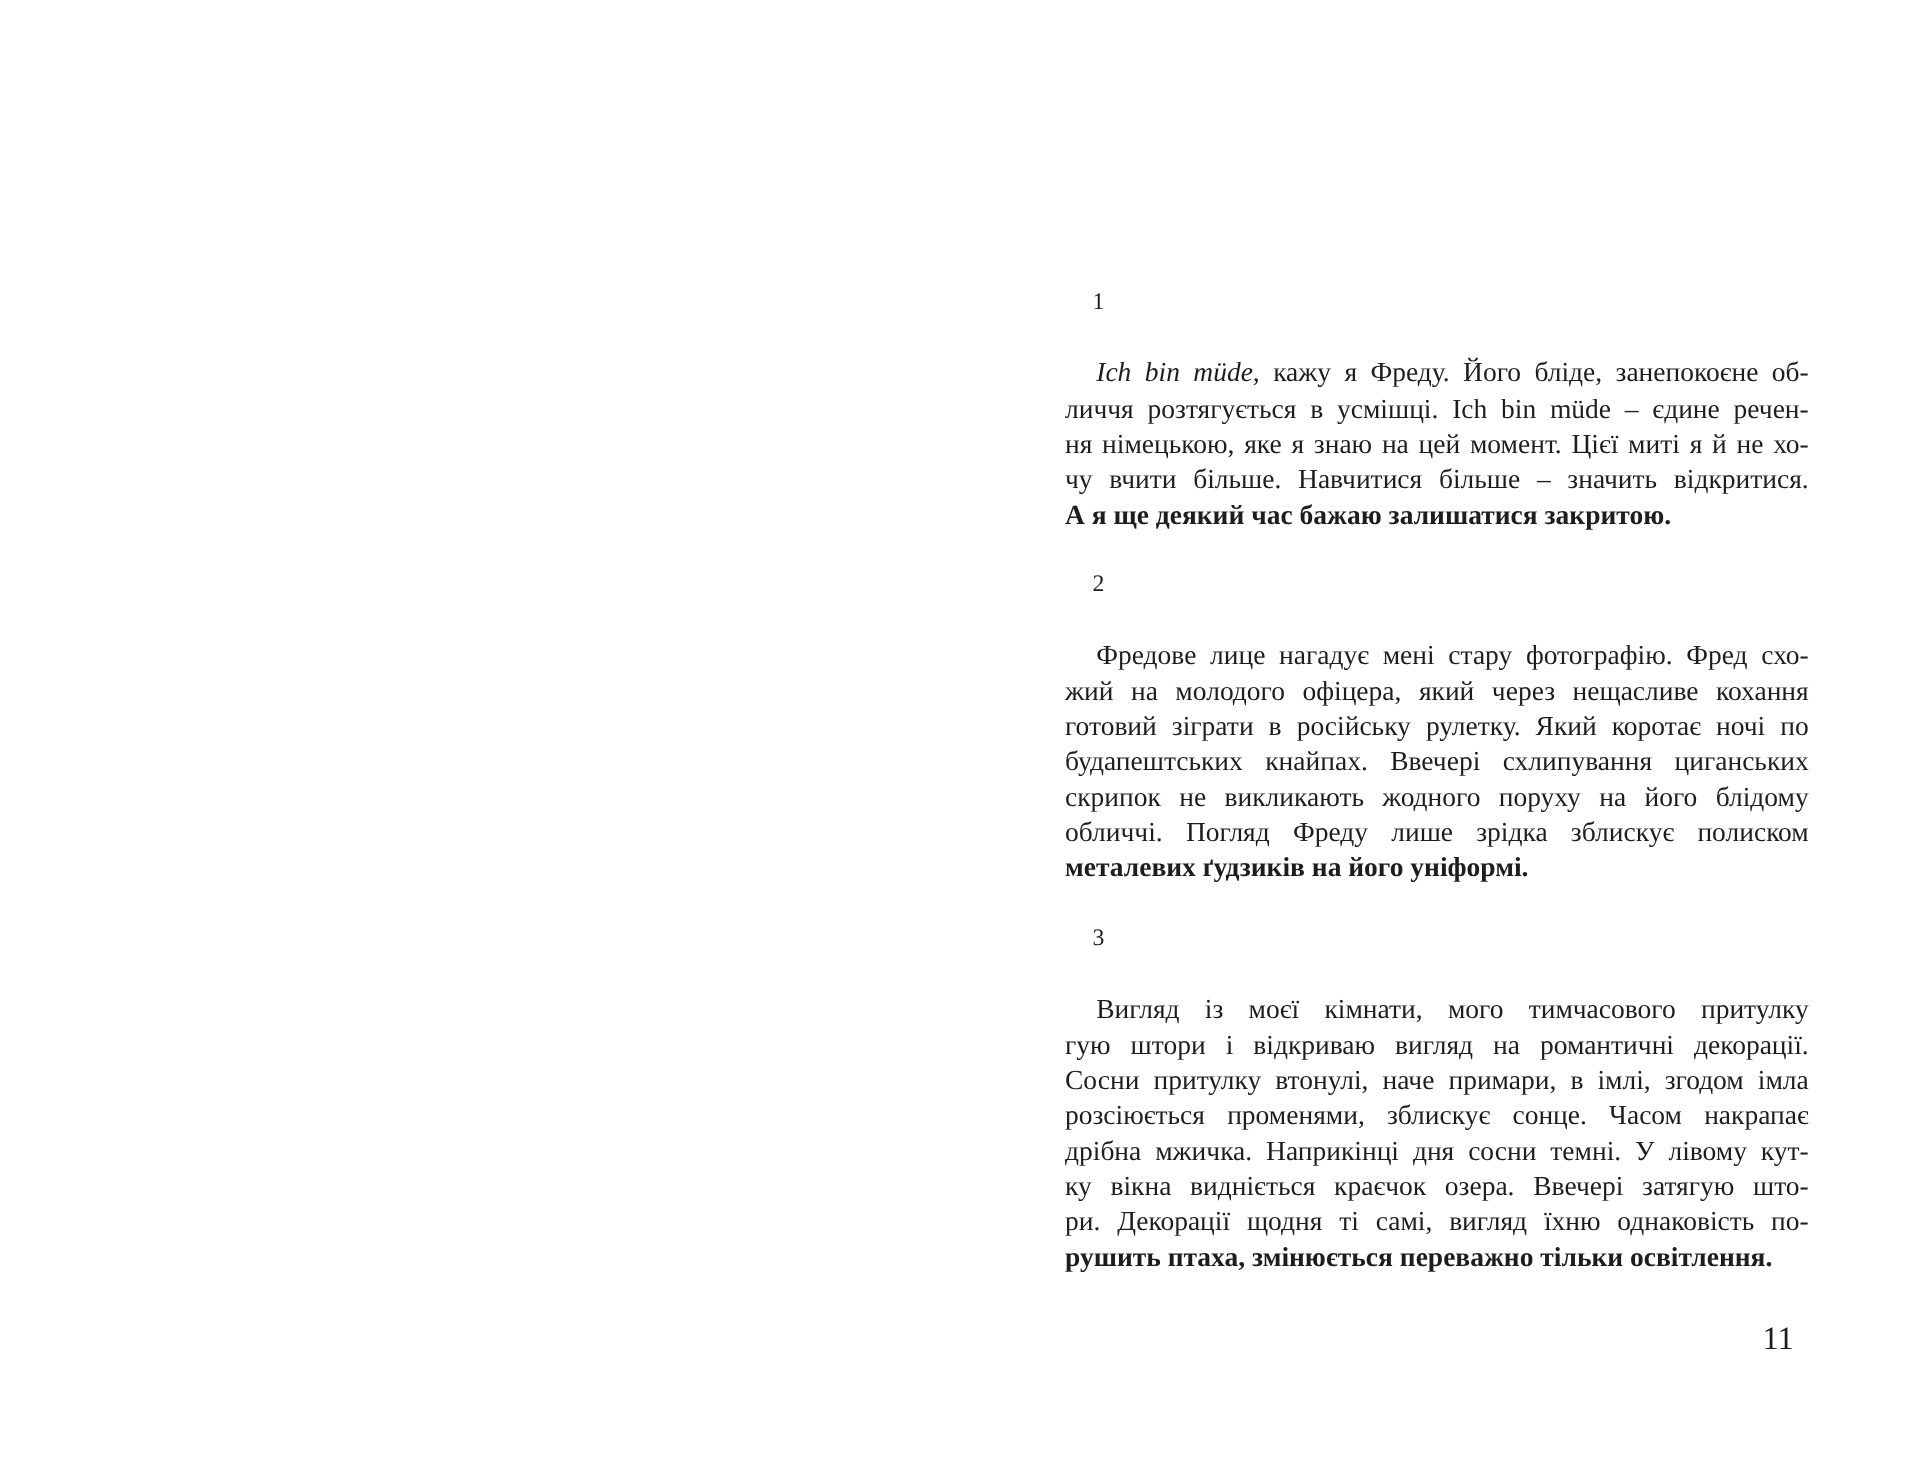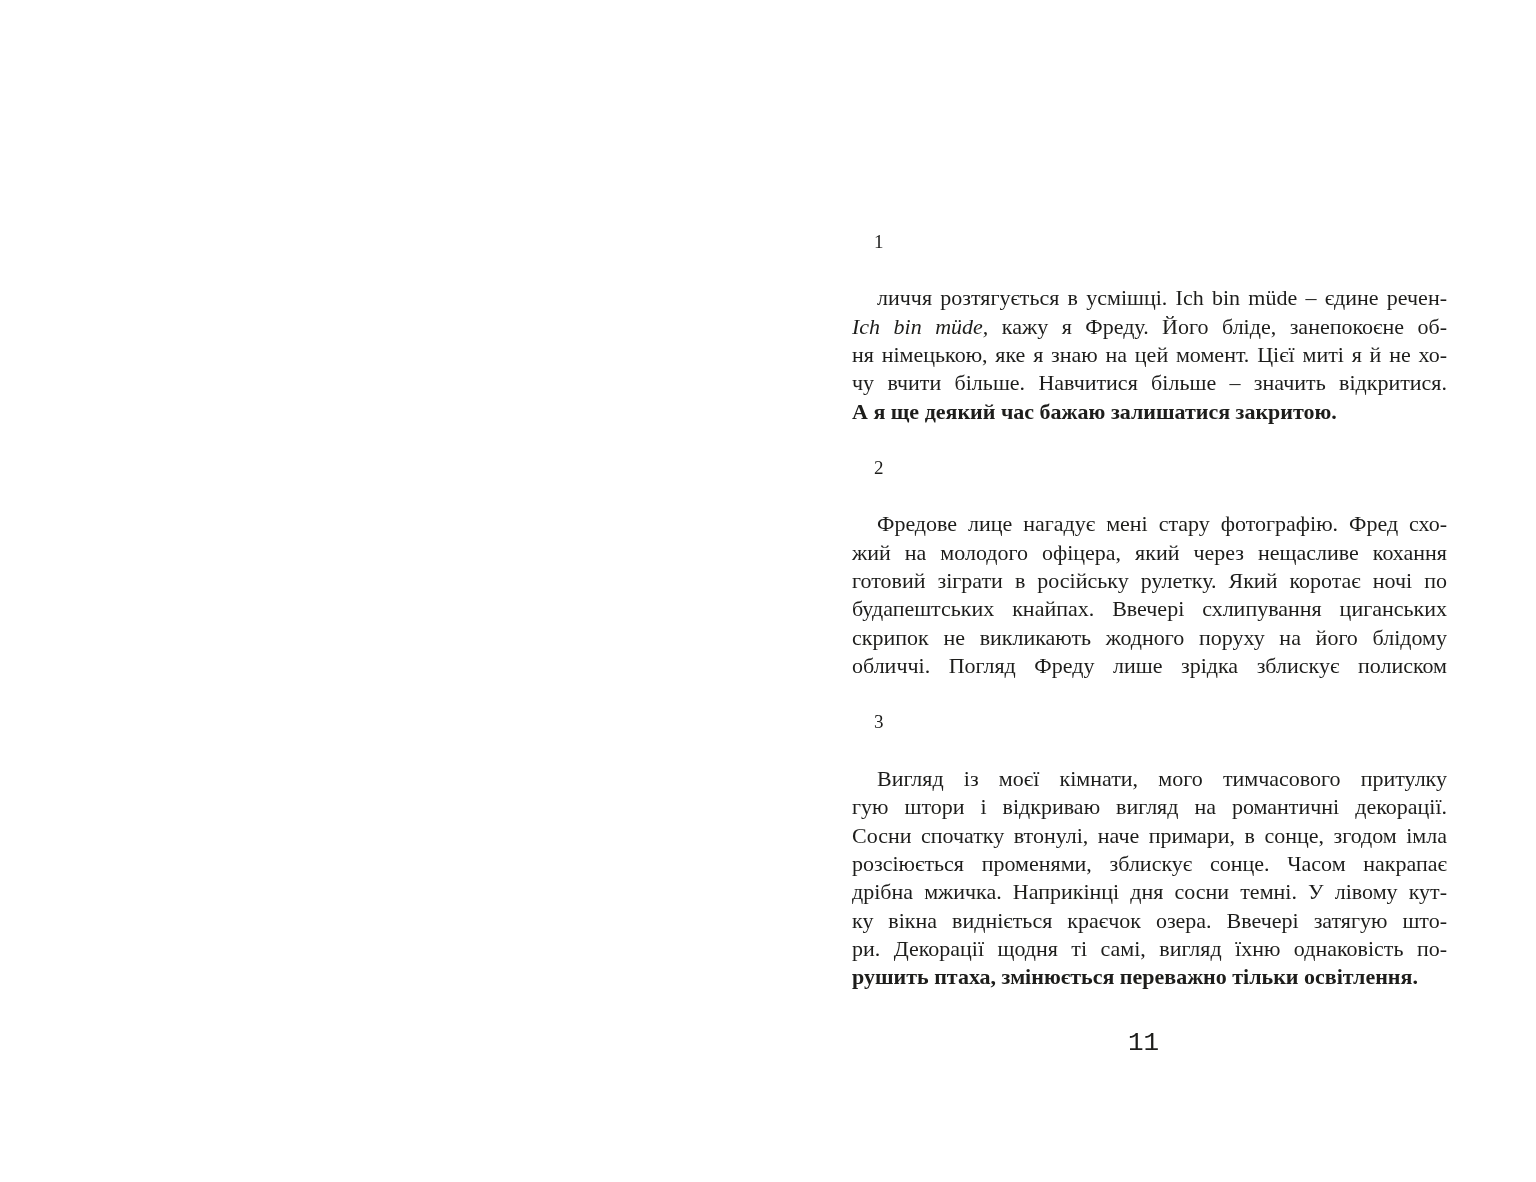--- a/index.html
+++ b/index.html
@@ -48,58 +48,58 @@
   .para .line:first-child {
     text-indent: 25px;
   }
   .i {
     font-style: italic;
   }
   .page-number {
     margin-top: 37px;
     font-size: 26px;
     line-height: 28px;
-    text-align: center;
+    text-align: right;
     padding-right: 12px;
-    font-family: Liberation Mono, monospace;
   }
 </style>
 </head>
 <body>
 
 <main class="page" style="color: rgb(29, 29, 27); background: rgb(255, 255, 255);">
   <section class="text-block">
     <div id="sections">
         <div class="section">
           <div class="section-number">1</div>
           <p class="para">
+            <span class="line"><span class="i">Ich bin müde,</span><span> кажу я Фреду. Його бліде, занепокоєне об-</span></span>
             <span class="line"><span>личчя розтягується в усмішці. Ich bin müde – єдине речен-</span></span>
-            <span class="line"><span class="i">Ich bin müde,</span><span> кажу я Фреду. Його бліде, занепокоєне об-</span></span>
             <span class="line"><span>ня німецькою, яке я знаю на цей момент. Цієї миті я й не хо-</span></span>
             <span class="line"><span>чу вчити більше. Навчитися більше – значить відкритися.</span></span>
             <span class="line last"><span>А я ще деякий час бажаю залишатися закритою.</span></span>
           </p>
         </div>
         <div class="section">
           <div class="section-number">2</div>
           <p class="para">
             <span class="line"><span>Фредове лице нагадує мені стару фотографію. Фред схо-</span></span>
             <span class="line"><span>жий на молодого офіцера, який через нещасливе кохання</span></span>
             <span class="line"><span>готовий зіграти в російську рулетку. Який коротає ночі по</span></span>
             <span class="line"><span>будапештських кнайпах. Ввечері схлипування циганських</span></span>
             <span class="line"><span>скрипок не викликають жодного поруху на його блідому</span></span>
             <span class="line"><span>обличчі. Погляд Фреду лише зрідка зблискує полиском</span></span>
+            <span class="line last"><span>металевих ґудзиків на його уніформі.</span></span>
           </p>
         </div>
         <div class="section">
           <div class="section-number">3</div>
           <p class="para">
             <span class="line"><span>Вигляд із моєї кімнати, мого тимчасового притулку</span></span>
             <span class="line"><span>гую штори і відкриваю вигляд на романтичні декорації.</span></span>
-            <span class="line"><span>Сосни спочатку втонулі, наче примари, в сонце, згодом імла</span></span>
+            <span class="line"><span>Сосни притулку втонулі, наче примари, в імлі, згодом імла</span></span>
             <span class="line"><span>розсіюється променями, зблискує сонце. Часом накрапає</span></span>
             <span class="line"><span>дрібна мжичка. Наприкінці дня сосни темні. У лівому кут-</span></span>
             <span class="line"><span>ку вікна видніється краєчок озера. Ввечері затягую што-</span></span>
             <span class="line"><span>ри. Декорації щодня ті самі, вигляд їхню однаковість по-</span></span>
             <span class="line last"><span>рушить птаха, змінюється переважно тільки освітлення.</span></span>
           </p>
         </div>
       </div>
     <div class="page-number">11</div>
   </section>

